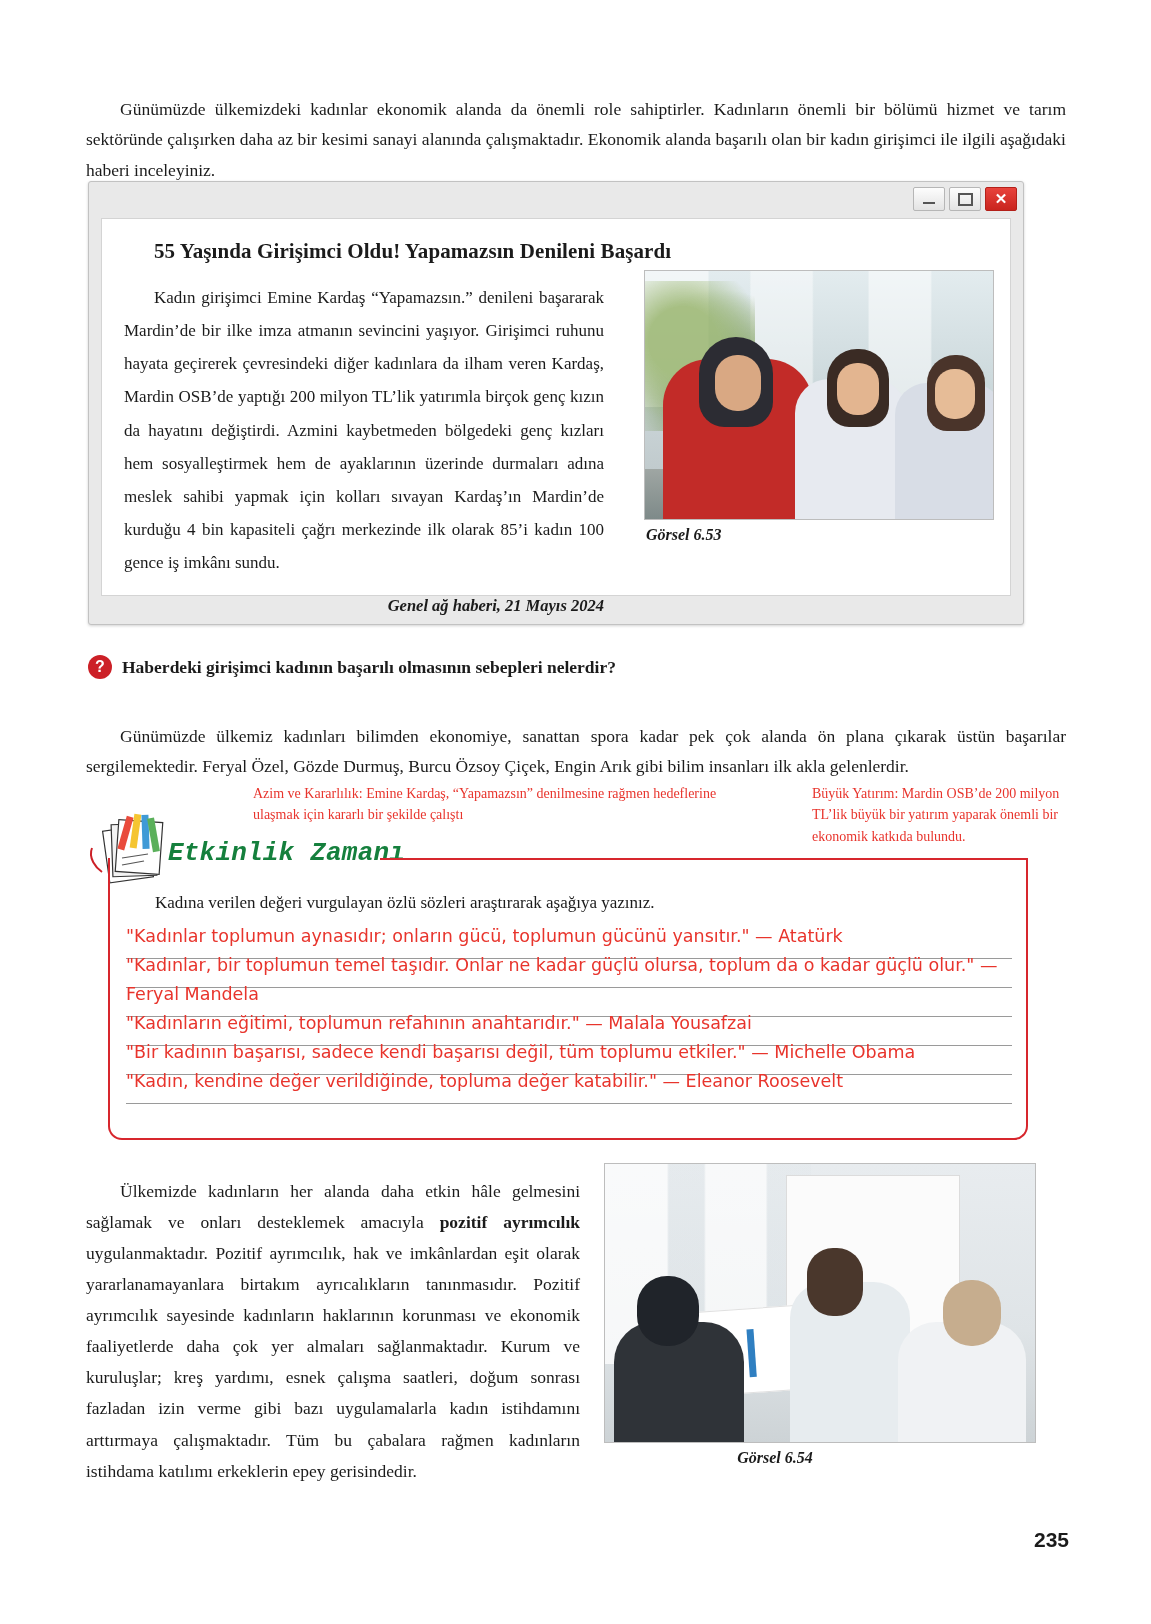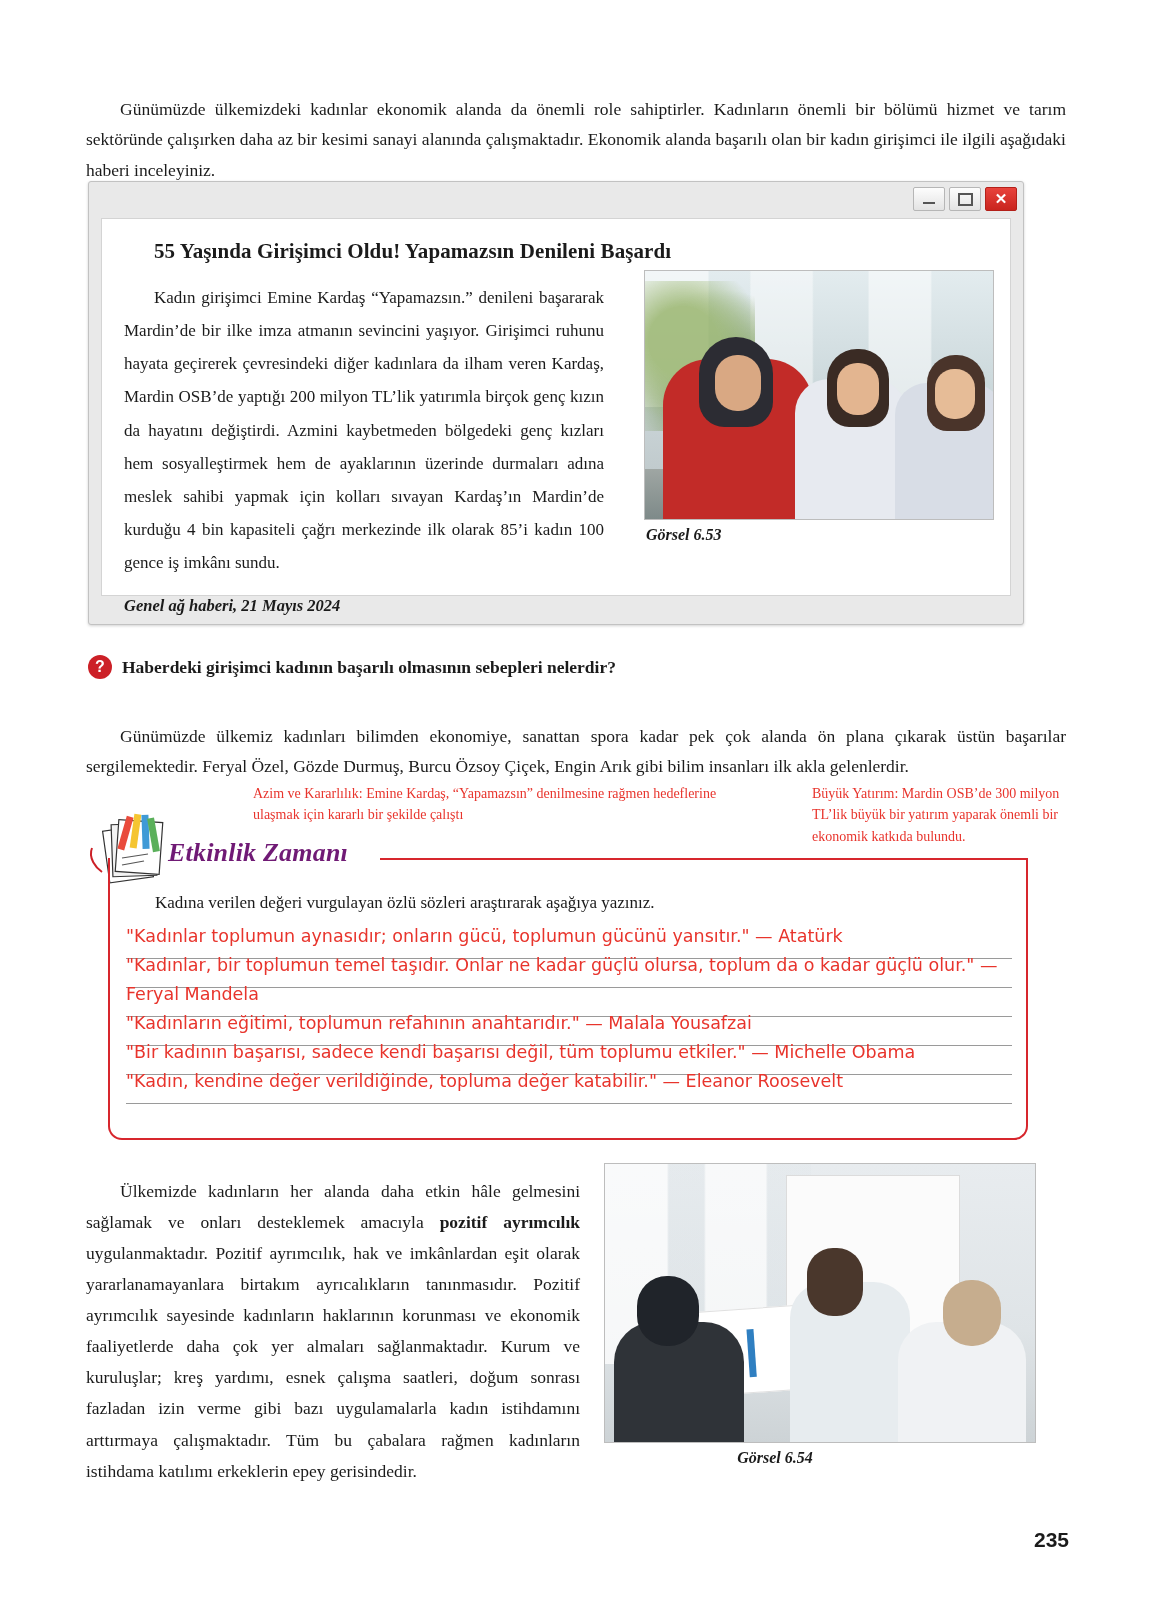--- a/index.html
+++ b/index.html
@@ -105,21 +105,21 @@
   }
   .news-text {
     width: 480px;
     font-size: 17px;
     line-height: 1.95;
     text-align: justify;
     text-indent: 30px;
   }
   .news-source {
     width: 480px;
-    text-align: left;
+    text-align: right;
     font-style: italic;
     font-weight: bold;
     font-size: 16.5px;
     margin-top: 6px;
   }
   .news-figure {
     position: absolute;
     left: 542px;
     top: 22px;
     width: 311px;
@@ -279,25 +279,25 @@
     position: absolute;
     left: 86px;
     top: 810px;
     width: 88px;
     height: 76px;
   }
   .etkinlik-title {
     position: absolute;
     left: 168px;
     top: 838px;
-    font-family: Liberation Serif, serif;
+    font-family: Liberation Mono, monospace;
     font-style: italic;
     font-weight: bold;
     font-size: 26px;
-    color: #701a75;
+    color: #15803d;
     letter-spacing: .2px;
   }
   .etkinlik-rule {
     position: absolute;
     left: 380px;
     top: 858px;
     width: 648px;
     height: 2px;
     background: #d7262d;
   }
@@ -480,21 +480,21 @@
   </div>
 
   <div class="q-row">
     <div class="q-bullet">?</div>
     <div class="q-text">Haberdeki girişimci kadının başarılı olmasının sebepleri nelerdir?</div>
   </div>
 
   <p class="para2">Günümüzde ülkemiz kadınları bilimden ekonomiye, sanattan spora kadar pek çok alanda  ön plana çıkarak üstün başarılar sergilemektedir. Feryal Özel, Gözde Durmuş, Burcu Özsoy Çiçek, Engin Arık gibi bilim insanları ilk akla gelenlerdir.</p>
 
   <div class="annot annot-left">Azim ve Kararlılık: Emine Kardaş, “Yapamazsın” denilmesine rağmen hedeflerine ulaşmak için kararlı bir şekilde çalıştı</div>
-  <div class="annot annot-right">Büyük Yatırım: Mardin OSB’de 300 milyon TL’lik büyük bir yatırım yaparak önemli bir ekonomik katkıda bulundu.</div>
+  <div class="annot annot-right">Büyük Yatırım: Mardin OSB’de 200 milyon TL’lik büyük bir yatırım yaparak önemli bir ekonomik katkıda bulundu.</div>
 
   <div class="etkinlik-icon">
     <svg width="88" height="76" viewBox="0 0 88 76" xmlns="http://www.w3.org/2000/svg">
       <g stroke="#333" stroke-width="1.2">
         <rect x="20" y="18" width="44" height="52" fill="#ffffff" transform="rotate(-8 42 44)"></rect>
         <rect x="26" y="14" width="44" height="52" fill="#f3f3f3" transform="rotate(-2 48 40)"></rect>
         <rect x="31" y="11" width="44" height="52" fill="#ffffff" transform="rotate(4 53 37)"></rect>
       </g>
       <g>
         <rect x="36" y="6" width="7" height="34" fill="#e94b3c" transform="rotate(16 39 23)"></rect>

